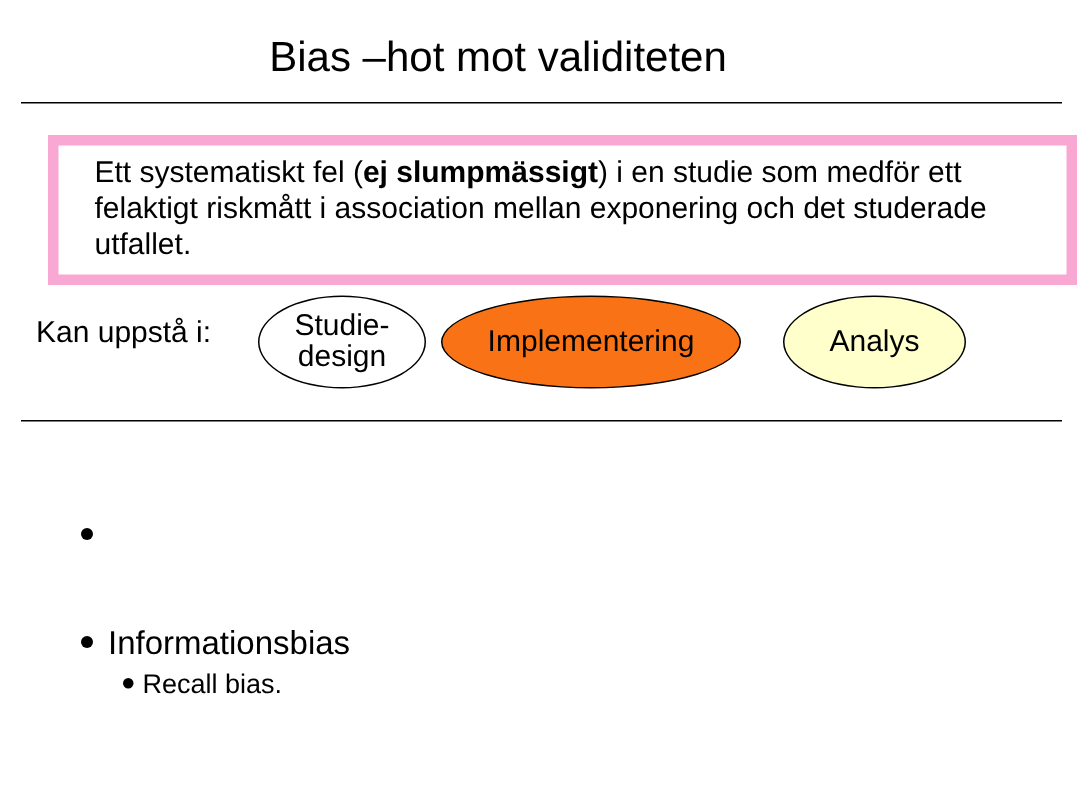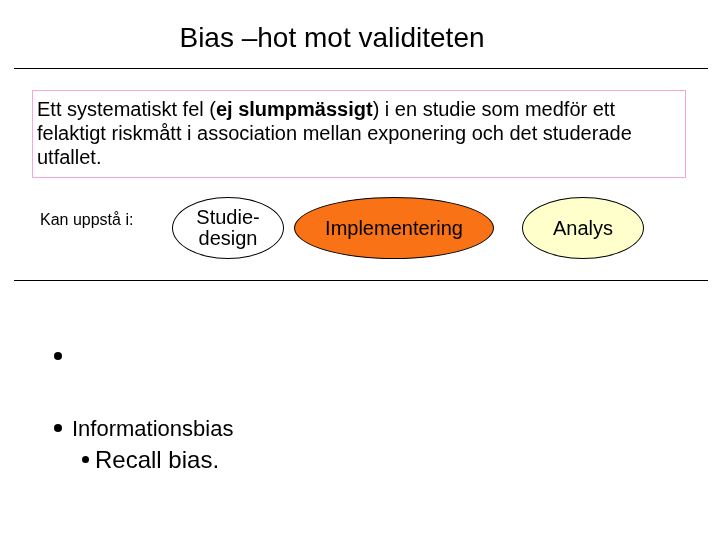--- a/index.html
+++ b/index.html
@@ -32,37 +32,37 @@
     left: 14px;
     width: 694px;
     height: 0;
     border-top: 1px solid #000;
   }
   .defbox {
     position: absolute;
     top: 90px;
     left: 32px;
     width: 640px;
-    border: 1px solid #f9a8d4;
-    padding: 6px 8px 8px 4px;
+    border: 7px solid #f9a8d4;
+    padding: 6px 8px 8px 24px;
     font-size: 20px;
     line-height: 1.2;
   }
   .row {
     position: absolute;
     top: 197px;
     left: 24px;
     width: 680px;
     height: 70px;
   }
   .row .lead {
     position: absolute;
-    left: 16px;
+    left: 0;
     top: 14px;
-    font-size: 16px;
+    font-size: 20px;
   }
   .ellipse {
     position: absolute;
     border: 1px solid #000;
     border-radius: 50%;
     display: flex;
     align-items: center;
     justify-content: center;
     text-align: center;
     font-size: 20px;
@@ -113,21 +113,21 @@
   }
   .bline {
     margin-top: 8px;
   }
   .bline.gap {
     margin-top: 46px;
   }
   .sub {
     margin-left: 28px;
     margin-top: 4px;
-    font-size: 24px;
+    font-size: 18px;
   }
   .dot {
     display: inline-block;
     width: 8px;
     height: 8px;
     background: #000;
     border-radius: 50%;
     vertical-align: middle;
     margin-right: 10px;
     position: relative;

